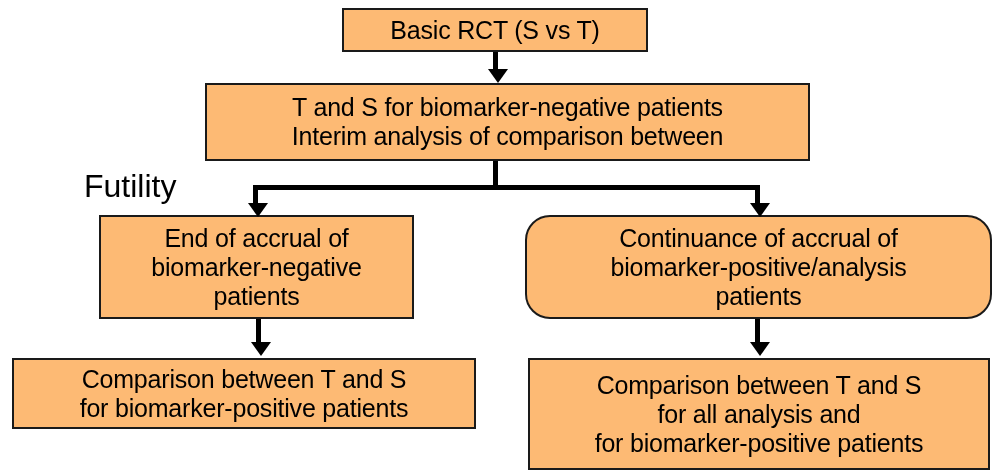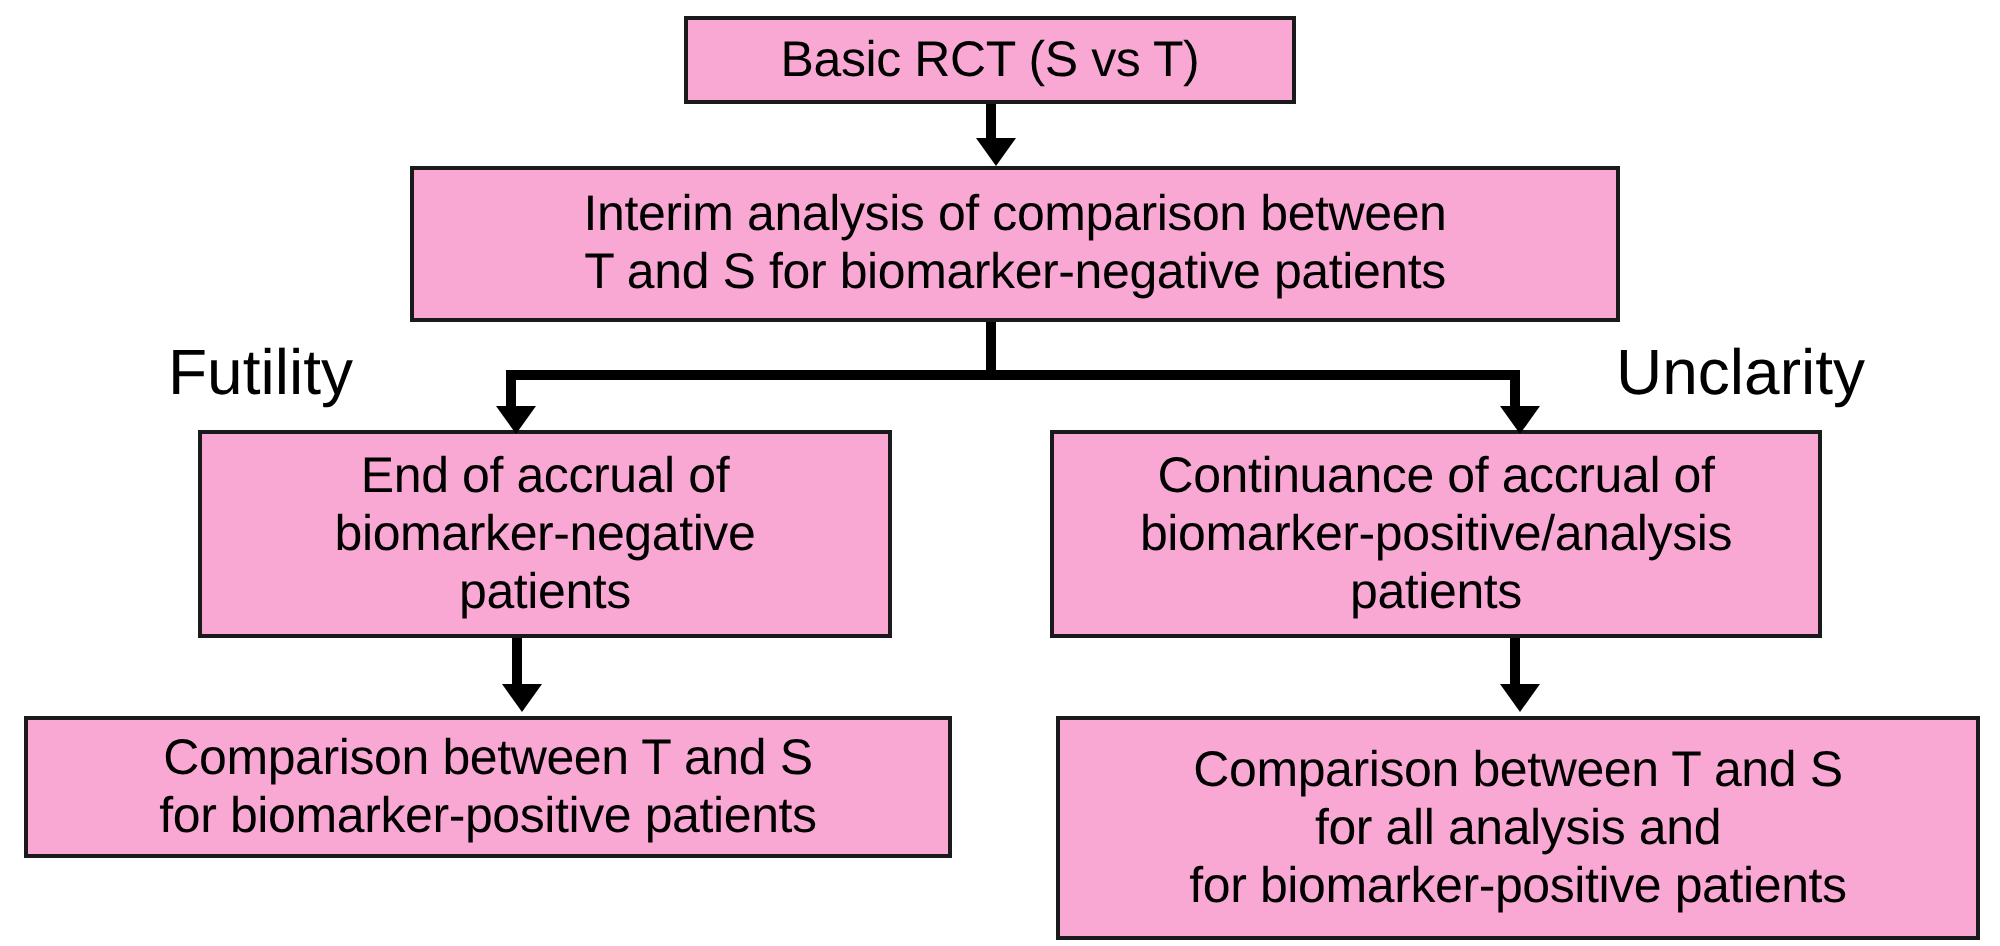--- a/index.html
+++ b/index.html
@@ -12,39 +12,39 @@
     width: 1000px;
     height: 473px;
     background: #ffffff;
     font-family: "Liberation Sans", sans-serif;
     overflow: hidden;
   }
   .node {
     position: absolute;
     box-sizing: border-box;
     border: 2px solid #1a1a1a;
-    background: #f9a8d4;
+    background: #fdba74;
     display: flex;
     flex-direction: column;
     align-items: center;
     justify-content: center;
     text-align: right;
     color: #000000;
     font-size: 25px;
     line-height: 1.16;
     letter-spacing: -0.2px;
     white-space: nowrap;
   }
   .node .ln { display: block; }
 
   
   #box-top      { left: 342px; top: 8px;   width: 306px; height: 44px; }
   #box-interim  { left: 205px; top: 83px;  width: 605px; height: 78px; }
-  #box-end      { left: 99px;  top: 215px; width: 347px; height: 104px; }
-  #box-cont     { left: 525px; top: 215px; width: 386px; height: 104px; }
+  #box-end      { left: 99px;  top: 215px; width: 315px; height: 104px; }
+  #box-cont     { left: 525px; top: 215px; width: 467px; height: 104px; border-radius: 25px; }
   #box-cmp-pos  { left: 12px;  top: 358px; width: 464px; height: 71px; }
   #box-cmp-all  { left: 528px; top: 358px; width: 462px; height: 112px; }
 
   
   .edge-label {
     position: absolute;
     color: #000000;
     font-size: 32px;
     white-space: nowrap;
   }
@@ -90,22 +90,22 @@
 </head>
 <body>
 
 <div id="canvas">
 
   <div class="node" id="box-top">
     <span class="ln">Basic RCT (S vs T)</span>
   </div>
 
   <div class="node" id="box-interim">
+    <span class="ln">T and S for biomarker-negative patients</span>
     <span class="ln">Interim analysis of comparison between</span>
-    <span class="ln">T and S for biomarker-negative patients</span>
   </div>
 
   <div class="node" id="box-end">
     <span class="ln">End of accrual of</span>
     <span class="ln">biomarker-negative</span>
     <span class="ln">patients</span>
   </div>
 
   <div class="node" id="box-cont">
     <span class="ln">Continuance of accrual of</span>
@@ -118,21 +118,20 @@
     <span class="ln">for biomarker-positive patients</span>
   </div>
 
   <div class="node" id="box-cmp-all">
     <span class="ln">Comparison between T and S</span>
     <span class="ln">for all analysis and</span>
     <span class="ln">for biomarker-positive patients</span>
   </div>
 
   <div class="edge-label" id="label-futility">Futility</div>
-  <div class="edge-label" id="label-unclarity">Unclarity</div>
 
   <div class="vline" id="conn1-stem"></div>
   <div class="arrowhead" id="conn1-head"></div>
 
   <div class="vline" id="conn2-stem"></div>
   <div class="hline" id="split-bar"></div>
 
   <div class="vline" id="split-left-stem"></div>
   <div class="arrowhead" id="split-left-head"></div>
 

